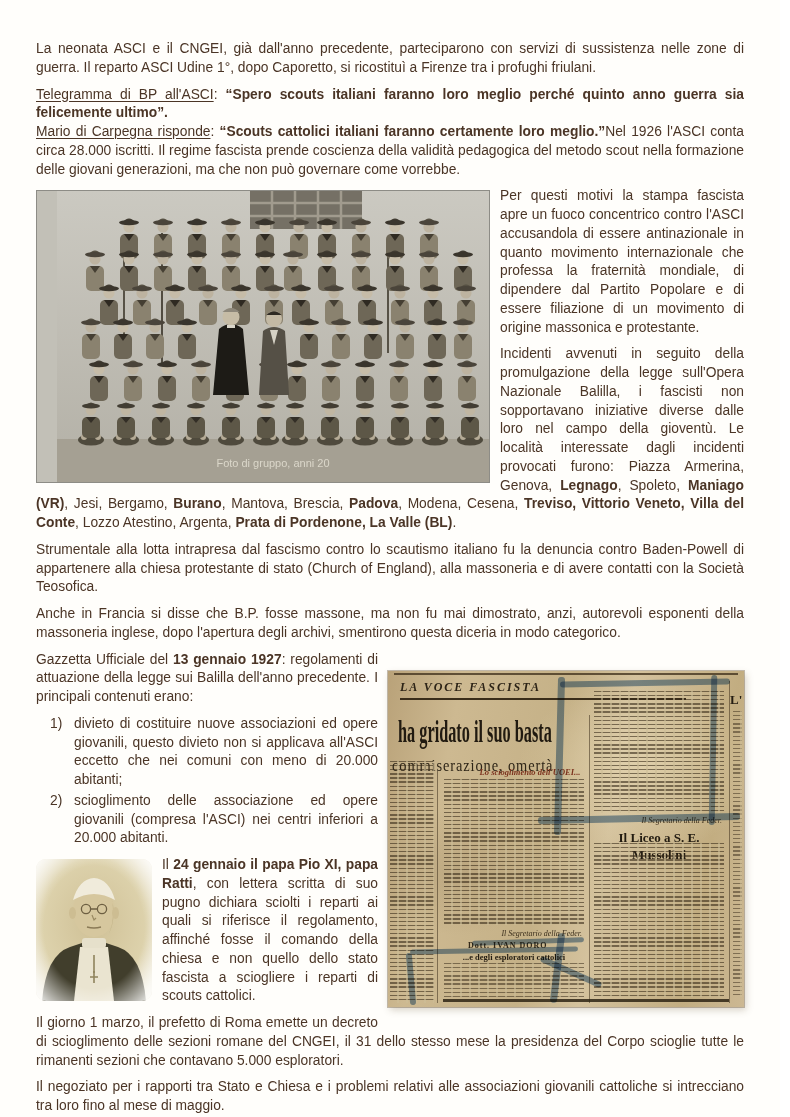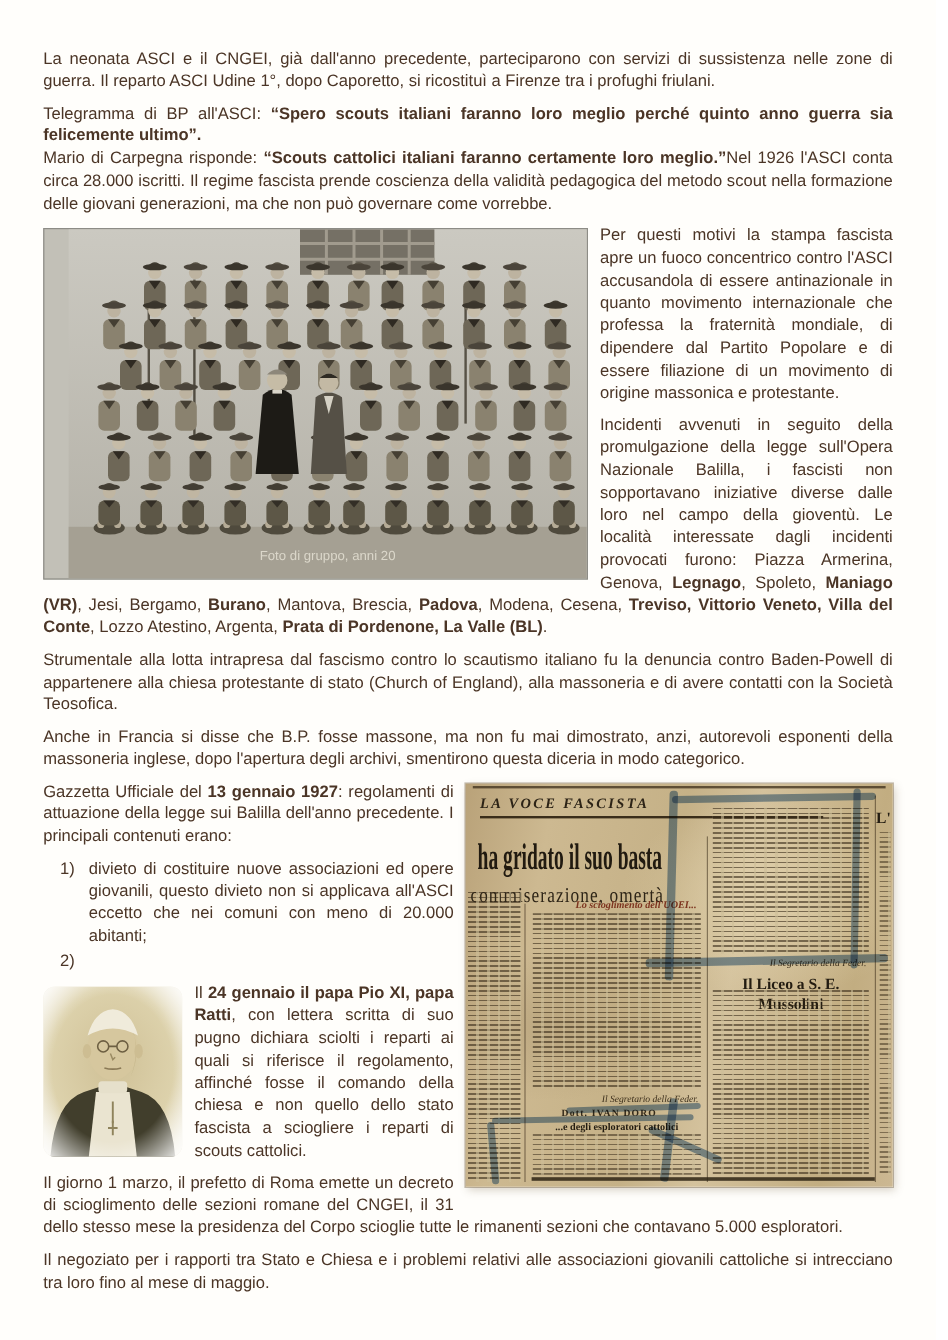--- a/index.html
+++ b/index.html
@@ -6,21 +6,21 @@
   body{width:790px;height:1117px;overflow:hidden;}
   .page{
     box-sizing:border-box;width:780px;height:1117px;
     padding:40px 36px 20px 36px;
     font-family:"Liberation Sans",sans-serif;
     font-size:13.8px;line-height:1.36;
     color:#4b3526;background:#fffefb;
   }
   p.p{margin:0 0 8px 0;text-align:justify;}
   p.p.nogap{margin-bottom:0;}
-  .u{text-underline-offset:2px;}
+  .u{text-decoration:underline;text-underline-offset:2px;}
   .b{font-weight:700;}
 
   
   .photo-frame{
     float:left;width:432px;height:291px;margin:3px 10px 7px 0;
     border:1px solid #8d8c86;background:#c2c0b7;position:relative;padding-left:20px;
   }
   .photo-frame svg{display:block;width:100%;height:100%;}
 
   
@@ -30,21 +30,21 @@
   .listwrap{margin-bottom:8px;}
 
   
   .pope-frame{float:left;width:116px;height:142px;margin:3px 10px 3px 0;}
   .pope-frame svg{display:block;width:100%;height:100%;border-radius:10px;}
 
   .clear-l{clear:left;}
 
   
   .newspaper{
-    float:right;width:356px;height:336px;margin:2px 0 8px 10px;
+    float:right;width:356px;height:336px;margin:20px 0 8px 10px;
     position:relative;overflow:hidden;
     background:linear-gradient(100deg,#b9a279 0%,#cdb991 18%,#c5b187 45%,#d4c29d 60%,#c2ad81 85%,#ccb893 100%);
     box-shadow:0 0 0 1px rgba(110,90,60,.4), 2px 3px 7px rgba(90,70,40,.25);
   }
   .newspaper::before{
     content:"";position:absolute;inset:0;
     background:radial-gradient(ellipse 180px 120px at 72% 28%,rgba(235,221,185,.55),rgba(0,0,0,0) 70%),
                radial-gradient(ellipse 140px 90px at 20% 60%,rgba(120,95,60,.18),rgba(0,0,0,0) 70%);
   }
   .np-toprule{position:absolute;left:6px;top:2px;width:344px;height:2px;background:#43351f;opacity:.8;}
@@ -277,20 +277,21 @@
 
   <p class="p"><span>Gazzetta Ufficiale del </span><span class="b">13 gennaio 1927</span><span>: regolamenti di attuazione della legge sui Balilla dell'anno precedente. I principali contenuti erano:</span></p>
 
   <div class="listwrap">
     <div class="numrow">
         <span class="num">1)</span>
         <span class="txt">divieto di costituire nuove associazioni ed opere giovanili, questo divieto non si applicava all'ASCI eccetto che nei comuni con meno di 20.000 abitanti;</span>
       </div>
     <div class="numrow">
         <span class="num">2)</span>
+        <span class="txt">scioglimento delle associazione ed opere giovanili (compresa l'ASCI) nei centri inferiori a 20.000 abitanti.</span>
       </div>
   </div>
 
   <div class="pope-frame">
     <svg viewBox="0 0 116 142">
       <defs>
         <radialGradient id="pg" cx="50%" cy="45%" r="65%">
           <stop offset="0" stop-color="#cfc096"></stop>
             <stop offset=".7" stop-color="#ddd2ac"></stop>
             <stop offset="1" stop-color="#efeada"></stop>

